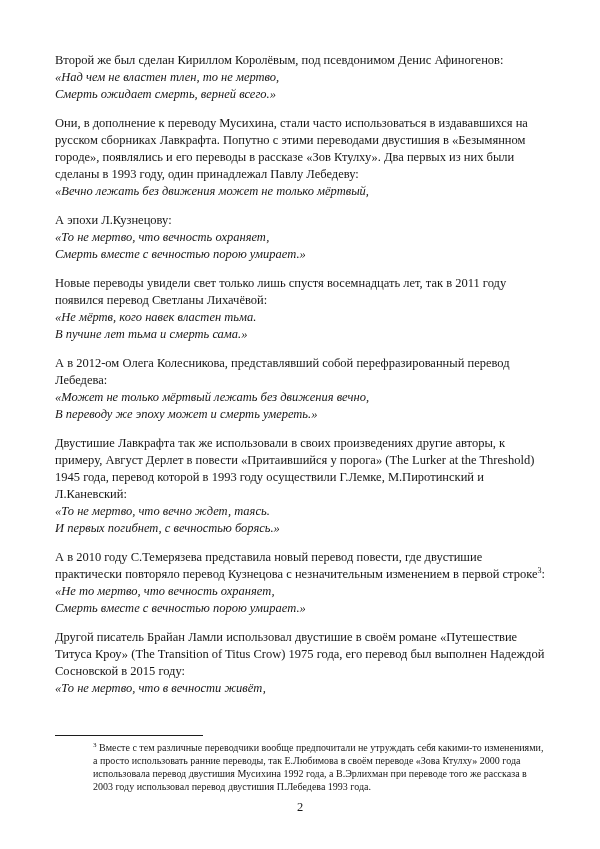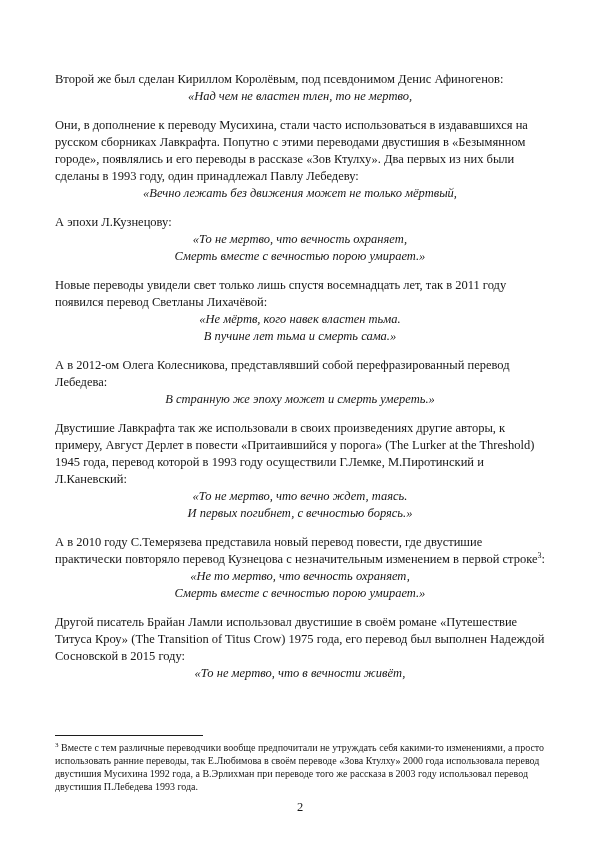--- a/index.html
+++ b/index.html
@@ -19,26 +19,25 @@
   .content {
     position: absolute;
     top: 52px;
     left: 55px;
     width: 490px;
     height: 680px;
     font-size: 12.5px;
     line-height: 17px;
     text-align: left;
     overflow: hidden;
-    margin-top: 19px;
   }
   .sec { margin-bottom: 12px; }
   .sec:last-child { margin-bottom: 0; }
   .para { font-style: normal; }
-  .quote { font-style: italic; text-align: center; }
+  .quote { font-style: italic; }
   sup.fnref {
     font-size: 8px;
     line-height: 0;
     vertical-align: super;
   }
   .footnote-area {
     position: absolute;
     left: 55px;
     top: 729px;
     width: 490px;
@@ -47,20 +46,21 @@
     width: 148px;
     height: 0;
     border-top: 1px solid #1c1c1c;
     margin-top: 6px;
     margin-bottom: 5px;
   }
   .fn-text {
     font-size: 10px;
     line-height: 13px;
     font-style: normal;
+    margin-left: 38px;
   }
   .fn-text sup {
     font-size: 7px;
     line-height: 0;
     vertical-align: super;
   }
   .page-number {
     position: absolute;
     top: 799px;
     left: 0;
@@ -73,20 +73,21 @@
 </head>
 <body>
 
 <div class="page">
 
   <div class="content">
 
     <section class="sec">
       <p class="para">Второй же был сделан Кириллом Королёвым, под псевдонимом Денис Афиногенов:</p>
       <p class="quote">«Над чем не властен тлен, то не мертво,</p>
+      <p class="quote">Смерть ожидает смерть, верней всего.»</p>
     </section>
 
     <section class="sec">
       <p class="para">Они, в дополнение к переводу Мусихина, стали часто использоваться в издававшихся на русском сборниках Лавкрафта. Попутно с этими переводами двустишия в «Безымянном городе», появлялись и его переводы в рассказе «Зов Ктулху». Два первых из них были сделаны в 1993 году, один принадлежал Павлу Лебедеву:</p>
       <p class="quote">«Вечно лежать без движения может не только мёртвый,</p>
     </section>
 
     <section class="sec">
       <p class="para">А эпохи Л.Кузнецову:</p>
       <p class="quote">«То не мертво, что вечность охраняет,</p>
@@ -94,21 +95,22 @@
     </section>
 
     <section class="sec">
       <p class="para">Новые переводы увидели свет только лишь спустя восемнадцать лет, так в 2011 году появился перевод Светланы Лихачёвой:</p>
       <p class="quote">«Не мёртв, кого навек властен тьма.</p>
       <p class="quote">В пучине лет тьма и смерть сама.»</p>
     </section>
 
     <section class="sec">
       <p class="para">А в 2012-ом Олега Колесникова, представлявший собой перефразированный перевод Лебедева:</p>
-      <p class="quote">В странную же эпоху может и смерть умереть.»</p>
+      <p class="quote">«Может не только мёртвый лежать без движения вечно,</p>
+      <p class="quote">В переводу же эпоху может и смерть умереть.»</p>
     </section>
 
     <section class="sec">
       <p class="para">Двустишие Лавкрафта так же использовали в своих произведениях другие авторы, к примеру, Август Дерлет в повести «Притаившийся у порога» (The Lurker at the Threshold) 1945 года, перевод которой в 1993 году осуществили Г.Лемке, М.Пиротинский и Л.Каневский:</p>
       <p class="quote">«То не мертво, что вечно ждет, таясь.</p>
       <p class="quote">И первых погибнет, с вечностью борясь.»</p>
     </section>
 
     <section class="sec">
       <p class="para"><span>А в 2010 году С.Темерязева представила новый перевод повести, где двустишие практически повторяло перевод Кузнецова с незначительным изменением в первой строке</span><sup class="fnref">3</sup><span>:</span></p>

